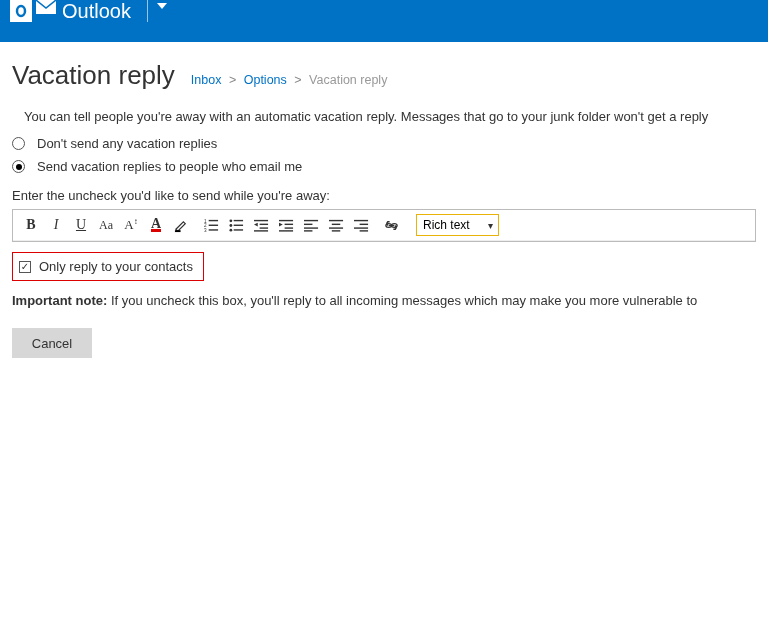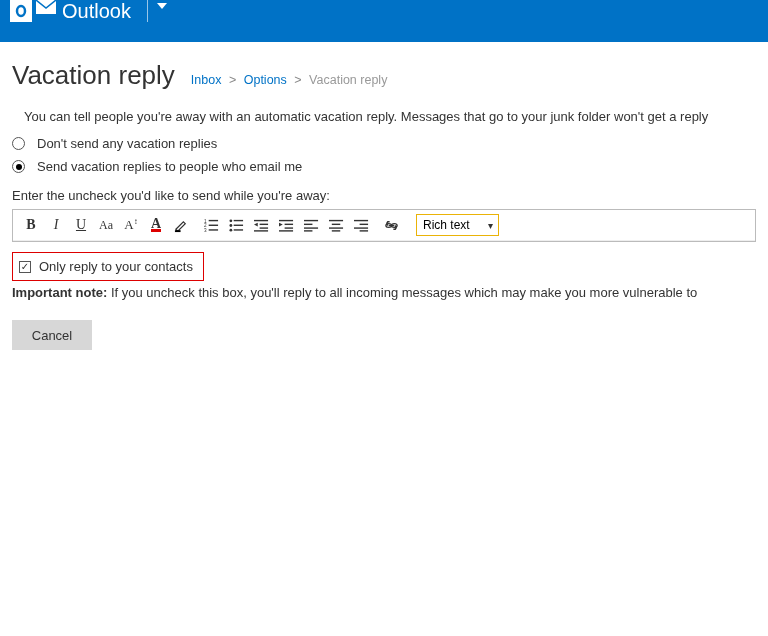--- a/index.html
+++ b/index.html
@@ -43,21 +43,21 @@
     .select-wrap { position: relative; display: inline-flex; align-items: center; margin-left: 6px; }
     .select-wrap::after { content: "▾"; position: absolute; right: 6px; pointer-events: none; font-size: 10px; color: #333; }
     
     .editor-body { padding: 2px 4px; height: 260px; font-size: 14px; color: #333; }
     .editor-body .cursor { border-right: 1px solid #000; animation: blink 1s step-end infinite; display: inline-block; height: 16px; vertical-align: -2px; margin-left:1px; }
     @keyframes blink { 50% { border-color: transparent; } }
     
     .checkbox-row { display: inline-flex; align-items: center; gap: 8px; border: 1px solid #d00; padding: 6px 10px 6px 6px; margin-top: 10px; }
     .cbox { width: 12px; height: 12px; border: 1px solid #555; display: inline-flex; align-items: center; justify-content: center; font-size: 10px; background: #fff; }
     
-    .note { margin-top: 4px; white-space: nowrap; }
+    .note { margin-top: 12px; white-space: nowrap; }
     .note b { font-weight: bold; }
     
     .btn-row { display: flex; gap: 12px; margin-top: 20px; }
     .btn { width: 80px; height: 30px; display: inline-flex; align-items: center; justify-content: center; cursor: pointer; font-size: 13px; border: none; }
     .btn.primary { background: #0072c6; color: #fff; }
     .btn.secondary { background: #d7d7d7; color: #333; }
   </style>
 </head>
 <body>
 

